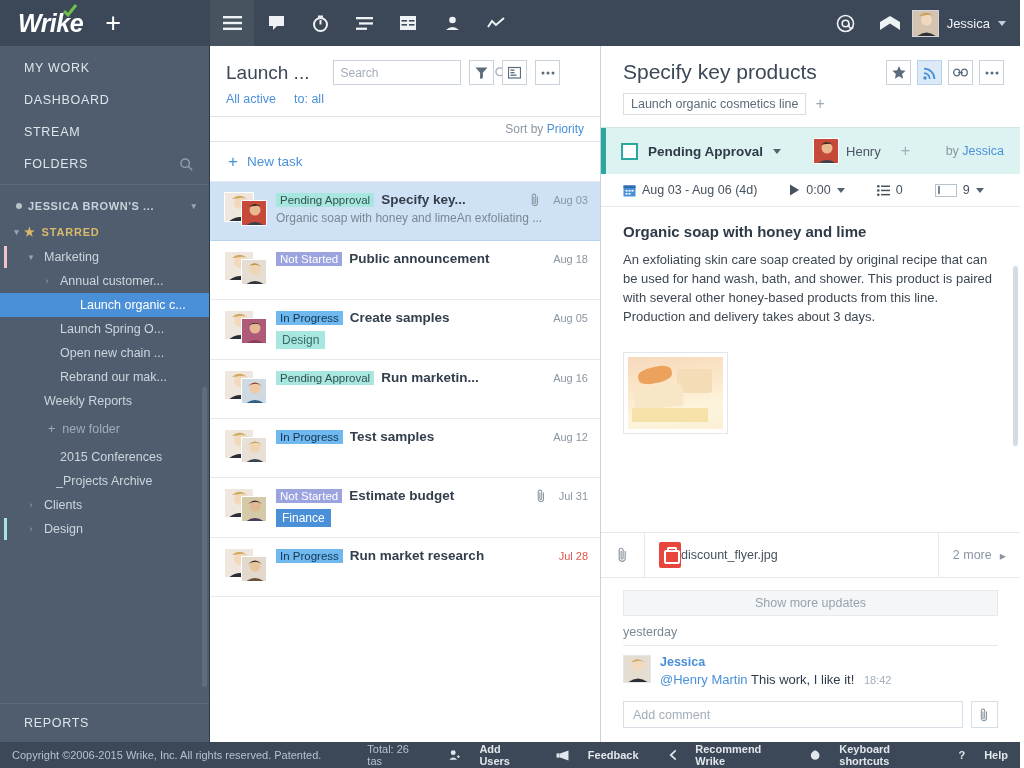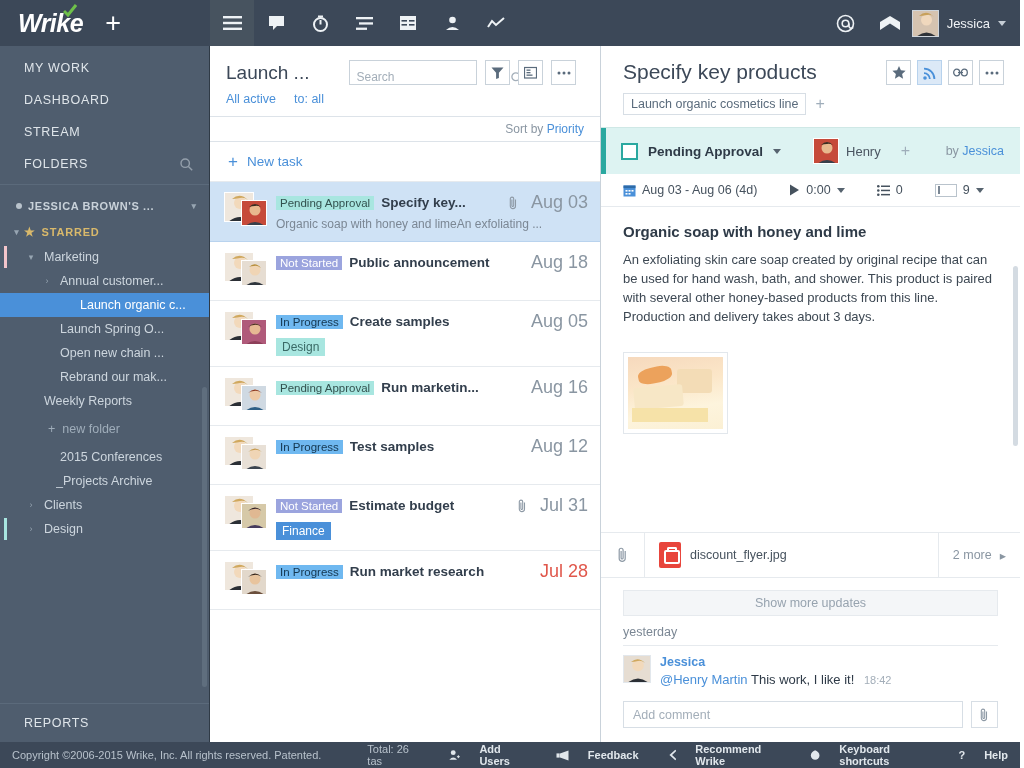--- a/index.html
+++ b/index.html
@@ -80,21 +80,21 @@
   .sb-scrollbar { position: absolute; right: 2px; top: 200px; width: 5px; height: 300px; background: #5f6e7e; border-radius: 3px; }
 
   
   .tasklist { width: 391px; flex: 0 0 391px; background: #fff; display: flex; flex-direction: column;
               border-right: 1px solid #c9d2da; min-height: 0; }
   .tl-head { padding: 14px 14px 0 16px; }
   .tl-head-row { display: flex; align-items: center; gap: 8px; }
   .tl-title { font-size: 19px; color: #3c4858; flex: 0 0 auto; white-space: nowrap; }
   .search-box {
     flex: 1; max-width: 128px; height: 25px; border: 1px solid #c9d2da; background: #fff;
-    display: flex; align-items: flex-end; padding: 0 6px; margin-left: 32px;
+    display: flex; align-items: center; padding: 0 6px; margin-left: 16px;
   }
   .search-box input {
     border: 0; outline: 0; flex: 1; font-size: 12px; color: #7d8a97;
     font-family: "Liberation Sans", sans-serif; background: transparent;
   }
   .search-box input::placeholder { color: #a3aeb9; }
   .sq-btn {
     width: 25px; height: 25px; border: 1px solid #c9d2da; background: #fff;
     display: flex; align-items: center; justify-content: center; cursor: pointer; color: #5a6b7c;
   }
@@ -125,21 +125,21 @@
   .task-line1 { display: flex; align-items: center; gap: 7px; }
   .badge { font-size: 11.5px; padding: 1px 4px; white-space: nowrap; }
   .badge.pending { background: #a8e6e0; color: #33524f; }
   .badge.notstarted { background: #9ba4de; color: #ffffff; }
   .badge.inprogress { background: #6fb8f0; color: #14364f; }
   .task-title {
     font-size: 13.5px; font-weight: bold; color: #323e4c;
     white-space: nowrap; overflow: hidden; text-overflow: ellipsis; flex: 1; min-width: 0;
   }
   .clip { color: #8d99a5; flex: 0 0 auto; }
-  .task-date { font-size: 18px; color: #8a96a2; flex: 0 0 auto; margin-left: 6px; }
+  .task-date { font-size: 11px; color: #8a96a2; flex: 0 0 auto; margin-left: 6px; }
   .task-date.over { color: #e0574b; }
   .task-sub { font-size: 12px; color: #7b8794; margin-top: 4px; white-space: nowrap; overflow: hidden; text-overflow: ellipsis; }
   .tag { display: inline-block; margin-top: 6px; font-size: 12px; padding: 2px 6px; }
   .tag.design { background: #a8e6e0; color: #3a6a66; }
   .tag.finance { background: #4a90d9; color: #fff; }
 
   
   .detail { flex: 1; background: #fff; display: flex; flex-direction: column; min-width: 0; position: relative; }
   .dt-head { padding: 14px 16px 0 22px; }
   .dt-head-row { display: flex; align-items: flex-start; }
@@ -183,21 +183,21 @@
   .thumb-img .blob1 { position: absolute; left: 6%; top: 40%; width: 52%; height: 30%; background: #f7e7c6; border-radius: 3px; transform: rotate(-5deg); }
   .thumb-img .blob2 { position: absolute; left: 52%; top: 16%; width: 36%; height: 34%; background: #f3dcb6; border-radius: 3px; }
   .thumb-img .blob3 { position: absolute; left: 10%; top: 14%; width: 36%; height: 22%; background: #eca25c; border-radius: 40%; transform: rotate(-12deg); }
   .thumb-img .blob4 { position: absolute; left: 4%; top: 70%; width: 80%; height: 20%; background: #f6e2a8; }
   .attach-bar {
     display: flex; align-items: center; border-top: 1px solid #e6eaee; border-bottom: 1px solid #e6eaee;
     margin: 22px 0 0 0; height: 46px; flex: 0 0 46px;
   }
   .attach-clip-btn { width: 44px; height: 46px; display: flex; align-items: center; justify-content: center;
     border-right: 1px solid #e6eaee; color: #8d99a5; cursor: pointer; }
-  .file-item { display: flex; align-items: center; gap: 9px; padding-left: 14px; flex: 1; cursor: pointer; }
+  .file-item { display: flex; align-items: center; padding-left: 14px; flex: 1; cursor: pointer; }
   .file-ic { width: 22px; height: 26px; background: #e8453c; position: relative; border-radius: 2px; }
   .file-ic:after { content: ""; position: absolute; left: 5px; top: 8px; width: 12px; height: 10px; border: 2px solid #fff; border-radius: 2px; }
   .file-ic:before { content: ""; position: absolute; left: 8px; top: 5px; width: 6px; height: 3px; background: #e8453c; border: 2px solid #fff; border-bottom: 0; border-radius: 2px 2px 0 0; }
   .file-name { font-size: 12.5px; color: #46525e; }
   .more-files { border-left: 1px solid #e6eaee; height: 46px; display: flex; align-items: center; gap: 8px;
                 padding: 0 14px; font-size: 12.5px; color: #8a96a2; cursor: pointer; }
   .comments { padding: 12px 22px 0 22px; }
   .show-more {
     background: #f4f6f8; border: 1px solid #e6eaee; text-align: center; font-size: 12.5px;
     color: #97a3af; padding: 5px 0; cursor: pointer;

